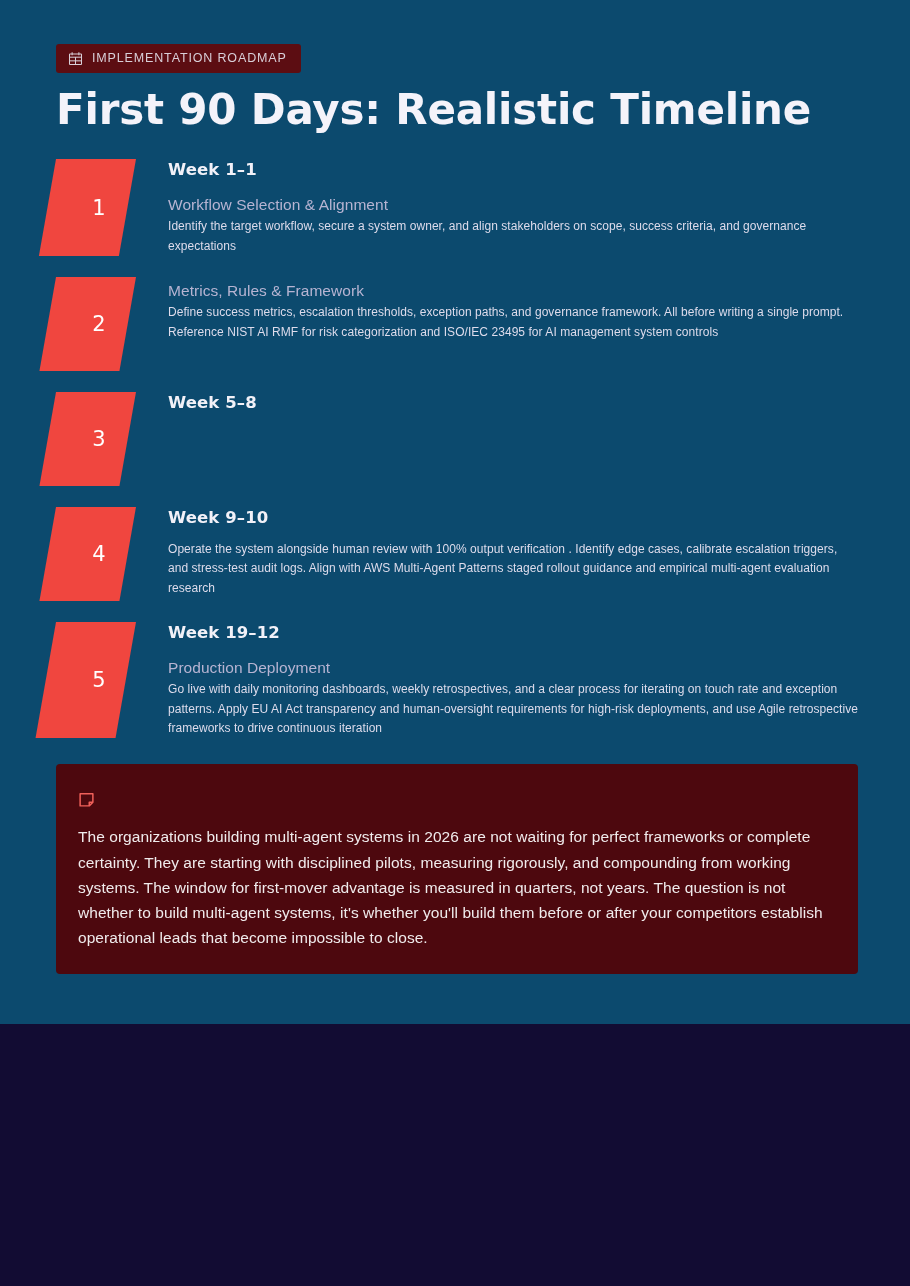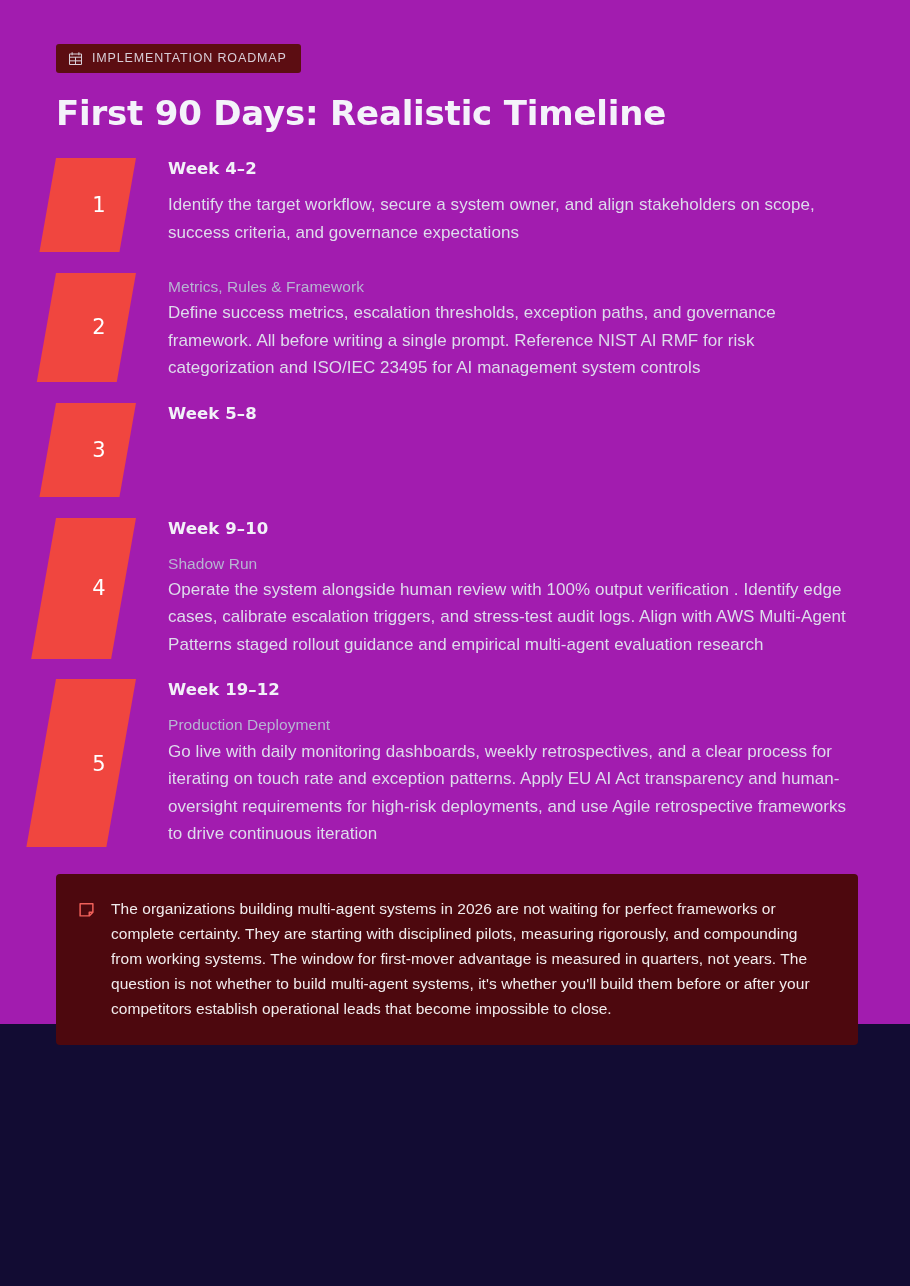--- a/index.html
+++ b/index.html
@@ -9,21 +9,21 @@
     height: 1286px;
     background: #120C33;
     font-family: "Liberation Sans", sans-serif;
     overflow: hidden;
   }
 
   .page {
     position: relative;
     width: 910px;
     height: 1024px;
-    background: #a21caf;
+    background: #0c4a6e;
     padding: 0;
   }
 
   
   .header {
     padding: 44px 0 0 56px;
   }
 
   .eyebrow-badge {
     display: inline-flex;
@@ -44,22 +44,22 @@
   .eyebrow-label {
     font-size: 12.5px;
     letter-spacing: 0.85px;
     color: #D9CFD8;
     font-family: "Liberation Sans", sans-serif;
     line-height: 1;
     white-space: nowrap;
   }
 
   .page-title {
-    margin-top: 21px;
-    font-size: 34px;
+    margin-top: 13px;
+    font-size: 42px;
     font-weight: 600;
     color: #F4F3FA;
     letter-spacing: -0.2px;
     line-height: 1.12;
     font-family: "DejaVu Sans", sans-serif;
   }
 
   
   .timeline {
     margin-top: 26px;
@@ -127,35 +127,36 @@
   }
 
   .phase-subtitle {
     font-size: 15.5px;
     color: #B7B4D2;
     line-height: 1.62;
     letter-spacing: 0.05px;
   }
 
   .phase-desc {
-    font-size: 17px;
+    font-size: 12px;
     color: #DEDCEC;
     line-height: 1.62;
     letter-spacing: 0.05px;
   }
 
   
   .callout {
     margin: 26px 52px 0 56px;
     background: #4D080E;
     border-radius: 4px;
     padding: 22px 26px 24px 22px;
     display: flex;
     align-items: flex-start;
     gap: 16px;
+    flex-direction: column;
   }
 
   .callout-icon {
     width: 17px;
     height: 17px;
     flex: 0 0 auto;
     margin-top: 5px;
   }
 
   .callout-text {
@@ -189,21 +190,22 @@
   </div>
 
   <div class="timeline">
 
     <div class="phase">
       <div class="phase-marker">
         <div class="phase-shape"></div>
         <div class="phase-num">1</div>
       </div>
       <div class="phase-body">
-        <div class="phase-week">Week 4–2</div>
+        <div class="phase-week">Week 1–1</div>
+        <div class="phase-subtitle">Workflow Selection &amp; Alignment</div>
         <div class="phase-desc">Identify the target workflow, secure a system owner, and align stakeholders on scope, success criteria, and governance expectations</div>
       </div>
     </div>
 
     <div class="phase">
       <div class="phase-marker">
         <div class="phase-shape"></div>
         <div class="phase-num">2</div>
       </div>
       <div class="phase-body">
@@ -222,21 +224,20 @@
       </div>
     </div>
 
     <div class="phase">
       <div class="phase-marker">
         <div class="phase-shape"></div>
         <div class="phase-num">4</div>
       </div>
       <div class="phase-body">
         <div class="phase-week">Week 9–10</div>
-        <div class="phase-subtitle">Shadow Run</div>
         <div class="phase-desc">Operate the system alongside human review with 100% output verification . Identify edge cases, calibrate escalation triggers, and stress-test audit logs. Align with AWS Multi-Agent Patterns staged rollout guidance and empirical multi-agent evaluation research</div>
       </div>
     </div>
 
     <div class="phase">
       <div class="phase-marker">
         <div class="phase-shape"></div>
         <div class="phase-num">5</div>
       </div>
       <div class="phase-body">

